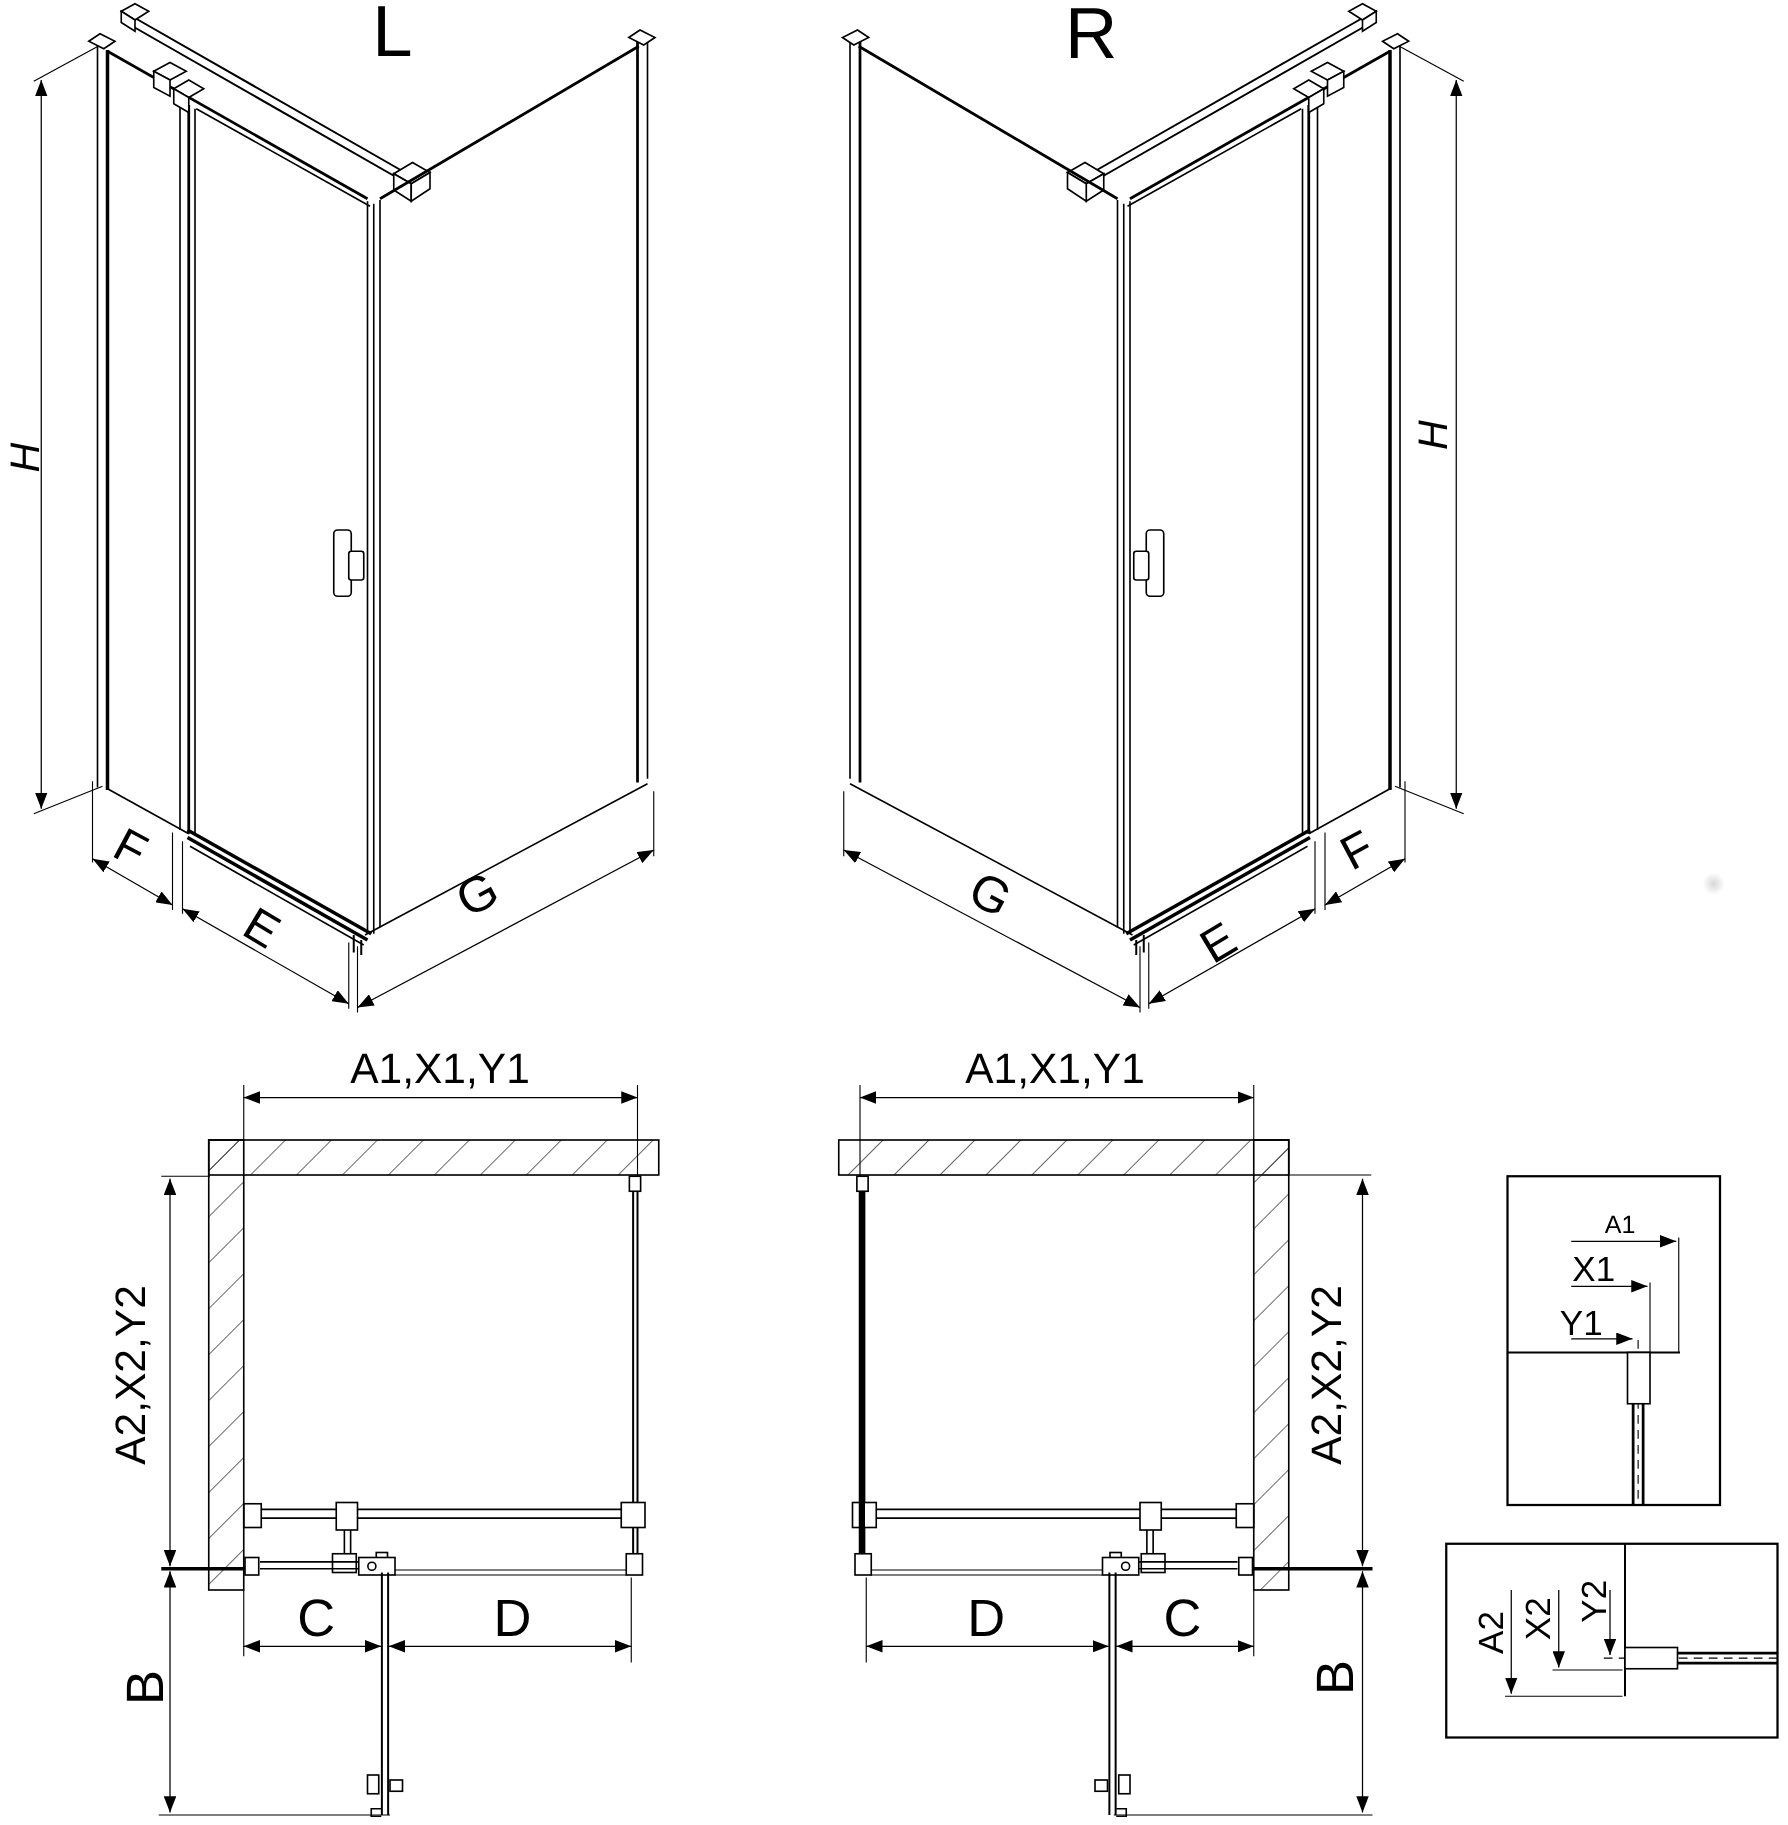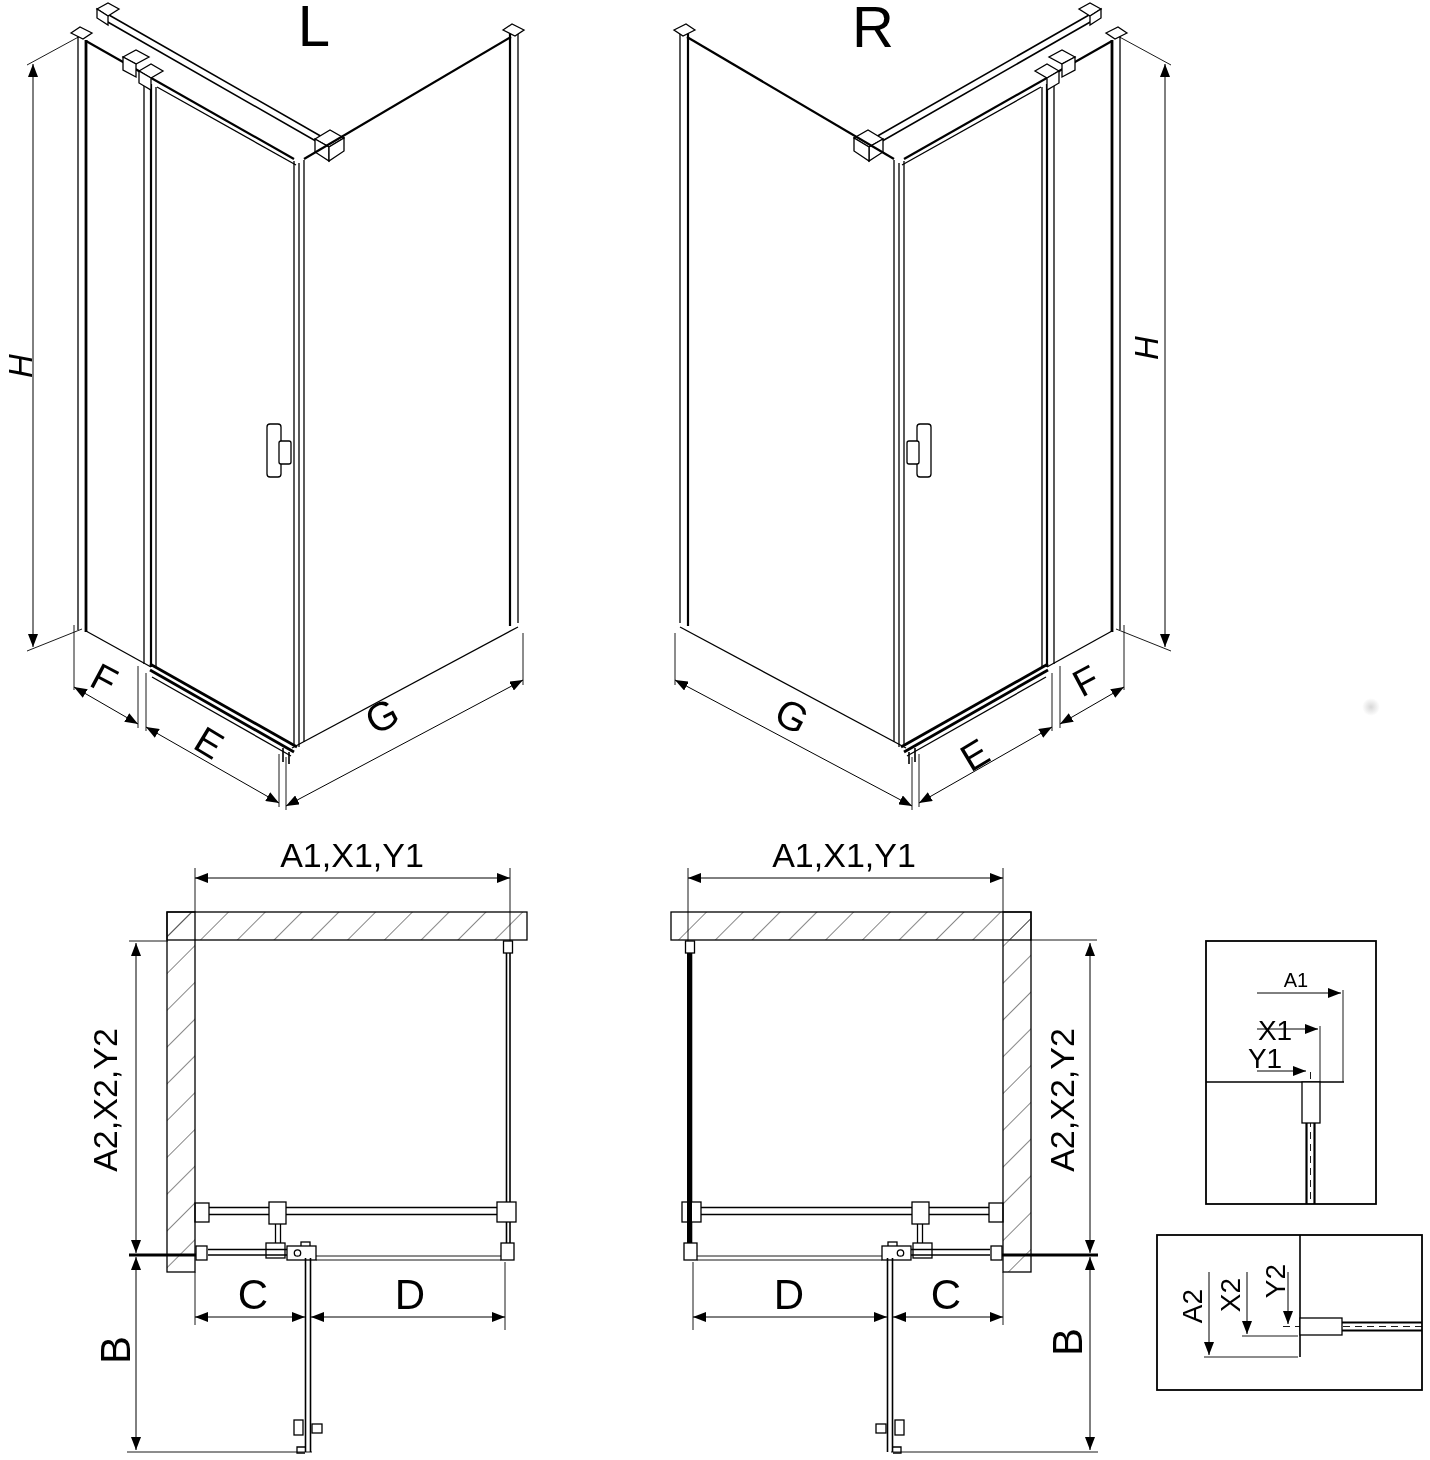--- a/index.html
+++ b/index.html
@@ -223,21 +223,21 @@
 
 <div class="lbl" style="left:253px;top:1295px;font-size:42px;transform:translate(-50%,-50%);">C</div>
 <div class="lbl" style="left:410px;top:1295px;font-size:42px;transform:translate(-50%,-50%);">D</div>
 <div class="lbl" style="left:116px;top:1350px;font-size:42px;transform:translate(-50%,-50%) rotate(-90deg);">B</div>
 
 <div class="lbl" style="left:789px;top:1295px;font-size:42px;transform:translate(-50%,-50%);">D</div>
 <div class="lbl" style="left:946px;top:1295px;font-size:42px;transform:translate(-50%,-50%);">C</div>
 <div class="lbl" style="left:1068px;top:1342px;font-size:42px;transform:translate(-50%,-50%) rotate(-90deg);">B</div>
 
 <div class="lbl" style="left:1296px;top:980px;font-size:20px;transform:translate(-50%,-50%);">A1</div>
-<div class="lbl" style="left:1275px;top:1016px;font-size:28px;transform:translate(-50%,-50%);margin-top:15px;">X1</div>
+<div class="lbl" style="left:1275px;top:1016px;font-size:28px;transform:translate(-50%,-50%);">X1</div>
 <div class="lbl" style="left:1265px;top:1059px;font-size:28px;transform:translate(-50%,-50%);">Y1</div>
 
 <div class="lbl" style="left:1193px;top:1306px;font-size:28px;transform:translate(-50%,-50%) rotate(-90deg);">A2</div>
 <div class="lbl" style="left:1231px;top:1295px;font-size:28px;transform:translate(-50%,-50%) rotate(-90deg);">X2</div>
 <div class="lbl" style="left:1276px;top:1281px;font-size:28px;transform:translate(-50%,-50%) rotate(-90deg);">Y2</div>
 
 <div class="dot"></div>
 
 </div>
 

